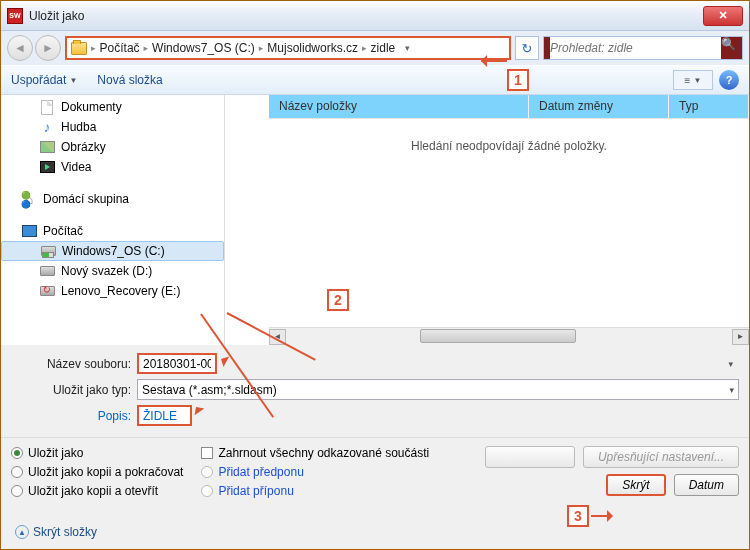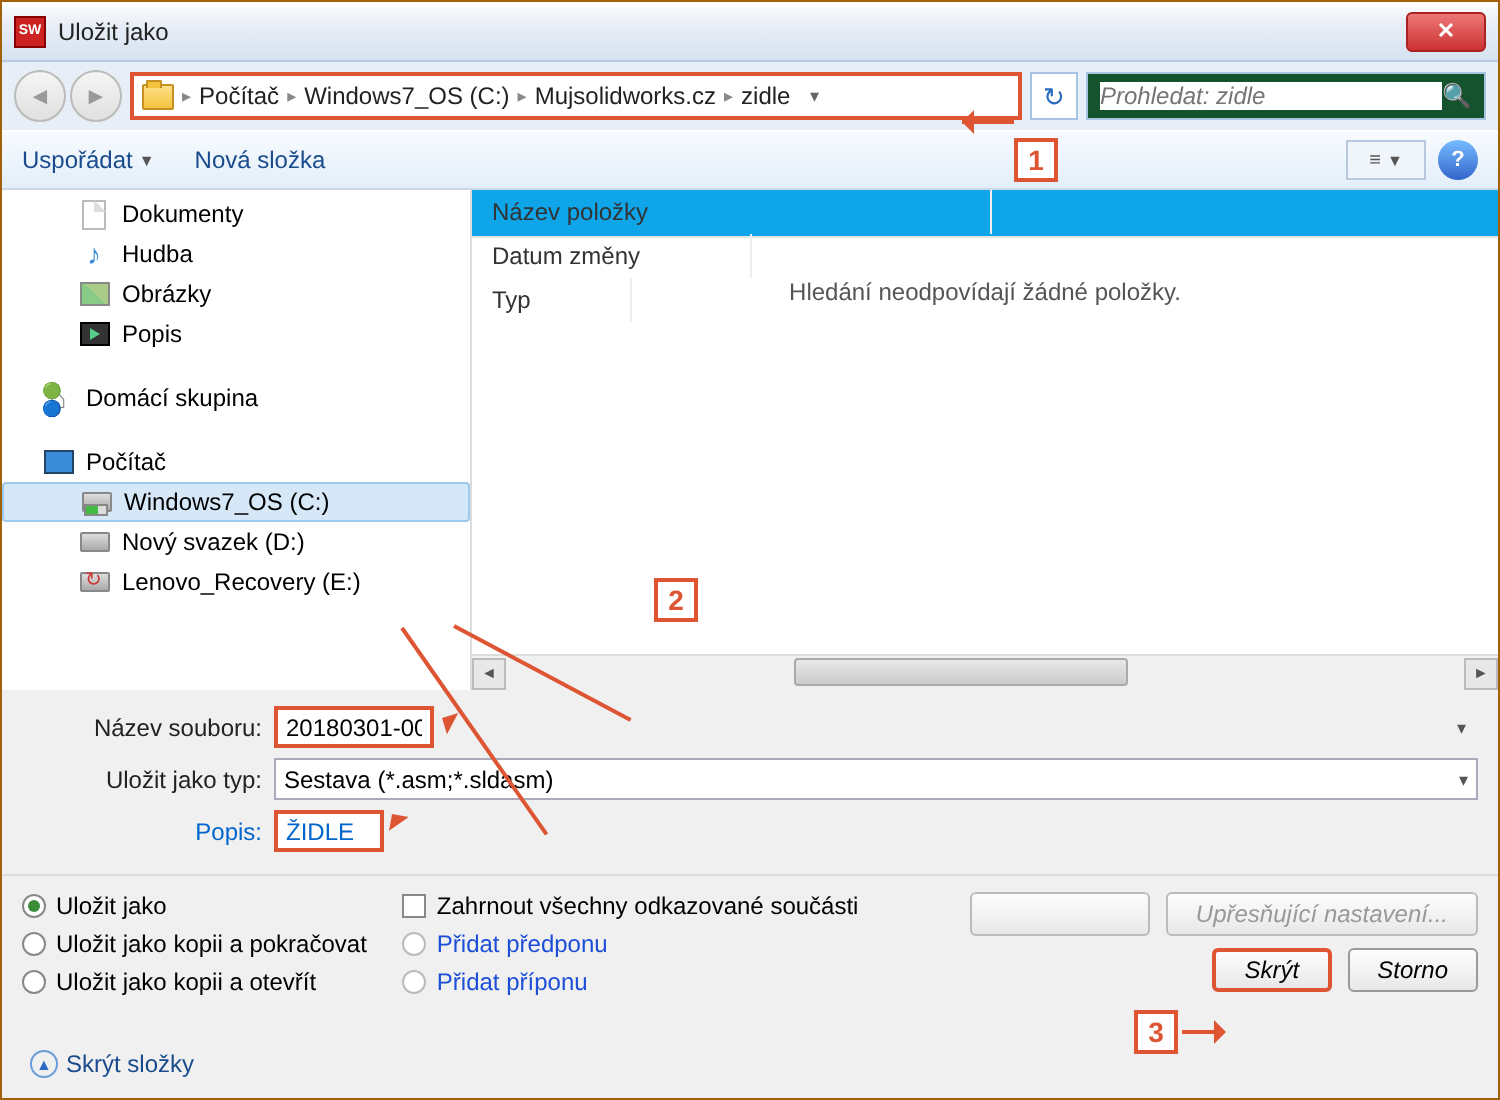--- a/index.html
+++ b/index.html
@@ -13,30 +13,30 @@
 .navbar { height: 34px; background: #e8eef7; display: flex; align-items: center; padding: 0 6px; gap: 4px; }
 .nav-arrows { display: flex; gap: 2px; }
 .nav-circle { width: 26px; height: 26px; border-radius: 50%; background: linear-gradient(#f5f5f5,#e0e0e0); border: 1px solid #bbb; display: flex; align-items: center; justify-content: center; color: #999; cursor: pointer; }
 .addrbar { flex: 1; height: 24px; background: #fff; border: 2px solid #d53; display: flex; align-items: center; padding: 0 4px; gap: 4px; }
 .folder-icon { width: 16px; height: 13px; background: linear-gradient(#fde08a,#f5c23e); border: 1px solid #c89020; border-radius: 1px; position: relative; }
 .folder-icon::before { content: ''; position: absolute; top: -3px; left: 1px; width: 6px; height: 3px; background: #f5c23e; border: 1px solid #c89020; border-bottom: none; border-radius: 1px 1px 0 0; }
 .crumb { color: #222; cursor: pointer; }
 .chev { color: #888; font-size: 9px; }
 .addr-dd { width: 16px; display: flex; justify-content: center; color: #666; font-size: 9px; cursor: pointer; }
 .refresh-btn { width: 24px; height: 24px; background: #fff; border: 1px solid #a9c3e3; display: flex; align-items: center; justify-content: center; color: #2a6ac0; cursor: pointer; font-size: 13px; }
-.searchbox { width: 200px; height: 24px; background: #14532d; border: 1px solid #a9c3e3; display: flex; align-items: center; padding: 0 6px; }
+.searchbox { width: 200px; height: 24px; background: #7f1d1d; border: 1px solid #a9c3e3; display: flex; padding: 0 6px; }
 .searchbox input { flex: 1; border: none; outline: none; color: #888; font-style: italic; font-size: 12px; }
 .searchbox .sicon { color: #4a8; cursor: pointer; }
 .toolbar { height: 30px; background: linear-gradient(#f7fbff,#e3eef9); border-top: 1px solid #fff; border-bottom: 1px solid #cdd9e8; display: flex; align-items: center; padding: 0 10px; gap: 20px; }
 .tool-item { color: #1a4b8c; cursor: pointer; display: flex; align-items: center; gap: 3px; }
 .dd-ar { font-size: 8px; color: #555; }
 .tool-right { margin-left: auto; display: flex; gap: 6px; align-items: center; }
 .view-btn { width: 40px; height: 20px; border: 1px solid #b8c8de; background: #f0f5fb; display: flex; align-items: center; justify-content: center; gap: 3px; cursor: pointer; font-size: 10px; color: #555; }
 .help-btn { width: 20px; height: 20px; border-radius: 50%; background: linear-gradient(#7bf,#36c); color: #fff; display: flex; align-items: center; justify-content: center; font-weight: bold; cursor: pointer; font-size: 11px; }
-.body-area { display: flex; height: 250px; background: #fff; }
+.body-area { display: flex; height: 250px; background: #fff; gap: 44px; }
 .sidebar { width: 235px; border-right: 1px solid #ddd; overflow: auto; padding: 2px 0; }
 .side-item { display: flex; align-items: center; gap: 6px; padding: 2px 6px 2px 38px; cursor: pointer; height: 20px; }
 .side-item.l1 { padding-left: 20px; }
 .side-item.l2 { padding-left: 38px; }
 .side-item.sel { background: #d6e8f7; border: 1px solid #9dc8ef; border-radius: 2px; }
 .side-group { margin-top: 12px; }
 .icon16 { width: 16px; height: 16px; display: flex; align-items: center; justify-content: center; }
 .doc-icon { background: #fff; border: 1px solid #bbb; width: 12px; height: 15px; position: relative; }
 .doc-icon::after { content: ''; position: absolute; right: -1px; top: -1px; border: 3px solid transparent; border-left-color: #ddd; border-bottom-color: #ddd; }
 .music-icon::before { content: '♪'; color: #3a8cd8; font-size: 14px; }
@@ -44,21 +44,21 @@
 .video-icon { width: 15px; height: 12px; background: #333; border: 1px solid #000; position: relative; }
 .video-icon::before { content: ''; position: absolute; left: 4px; top: 2px; border: 3px solid transparent; border-left: 5px solid #5c8; }
 .home-icon::before { content: '⌂'; font-size: 14px; color: #888; }
 .home-icon { position: relative; }
 .home-dots { position: absolute; font-size: 8px; bottom: -2px; }
 .pc-icon { width: 15px; height: 12px; background: #3a8cd8; border: 1px solid #246; }
 .drive-icon { width: 15px; height: 10px; background: linear-gradient(#ddd,#aaa); border: 1px solid #888; border-radius: 1px; position: relative; }
 .drive-icon.sys::after { content: ''; position: absolute; right: 1px; bottom: -3px; width: 10px; height: 4px; background: linear-gradient(to right,#4b4 60%,#ddd 60%); border: 1px solid #888; }
 .drive-icon.rec::before { content: '↻'; position: absolute; color: #c33; font-size: 10px; left: 2px; top: -3px; }
 .main-pane { flex: 1; display: flex; flex-direction: column; position: relative; }
-.col-headers { display: flex; height: 24px; border-bottom: 1px solid #e5e5e5; background: #0ea5e9; flex-direction: column; }
+.col-headers { display: flex; height: 24px; border-bottom: 1px solid #e5e5e5; background: #7dd3fc; }
 .col-h { padding: 4px 10px; border-right: 1px solid #eee; color: #333; cursor: pointer; }
 .col-h:nth-child(1){ width: 260px; } .col-h:nth-child(2){ width: 140px; } .col-h:nth-child(3){ width: 80px; }
 .file-list { flex: 1; padding: 20px; display: flex; align-items: flex-start; justify-content: center; color: #555; }
 .hscroll { height: 18px; background: #f0f0f0; border-top: 1px solid #ddd; display: flex; align-items: center; }
 .hscroll-track { flex: 1; height: 16px; background: #f0f0f0; position: relative; margin: 0 17px; }
 .hscroll-thumb { position: absolute; left: 30%; width: 35%; height: 14px; background: linear-gradient(#e8e8e8,#ccc); border: 1px solid #aaa; border-radius: 2px; top: 0; }
 .hscroll-arr { position: absolute; width: 17px; height: 16px; background: #e8e8e8; border: 1px solid #bbb; display: flex; align-items: center; justify-content: center; font-size: 8px; color: #555; }
 .hscroll-arr.l{ left: 0; } .hscroll-arr.r{ right: 0; }
 .form-area { background: #f0f0f0; padding: 8px 10px 6px; }
 .form-row { display: flex; align-items: center; margin-bottom: 5px; gap: 6px; }
@@ -156,21 +156,21 @@
       <div class="side-item l2">
           <span class="icon16">
             <span class="pic-icon"></span>
           </span>
           <span>Obrázky</span>
         </div>
       <div class="side-item l2">
           <span class="icon16">
             <span class="video-icon"></span>
           </span>
-          <span>Popis</span>
+          <span>Videa</span>
         </div>
       <div class="side-group">
         <div class="side-item l1">
             <span class="icon16 home-icon">
               <span class="home-dots">🟢🔵</span>
             </span>
             <span>Domácí skupina</span>
           </div>
       </div>
       <div class="side-group">
@@ -269,21 +269,21 @@
           <span>Přidat příponu</span>
         </div>
     </div>
     <div class="btn-col">
       <div class="btn-row-top">
         <div class="btn dis" style="width:90px"></div>
         <div class="btn dis">Upřesňující nastavení...</div>
       </div>
       <div class="btn-row-bottom">
         <div class="btn primary">Skrýt</div>
-        <div class="btn">Storno</div>
+        <div class="btn">Datum</div>
       </div>
     </div>
   </div>
 
   <div class="hide-folders">
     <span class="disclose">▲</span>
     <span>Skrýt složky</span>
   </div>
 
   <div class="callout" style="left:506px; top:68px;">1</div>

